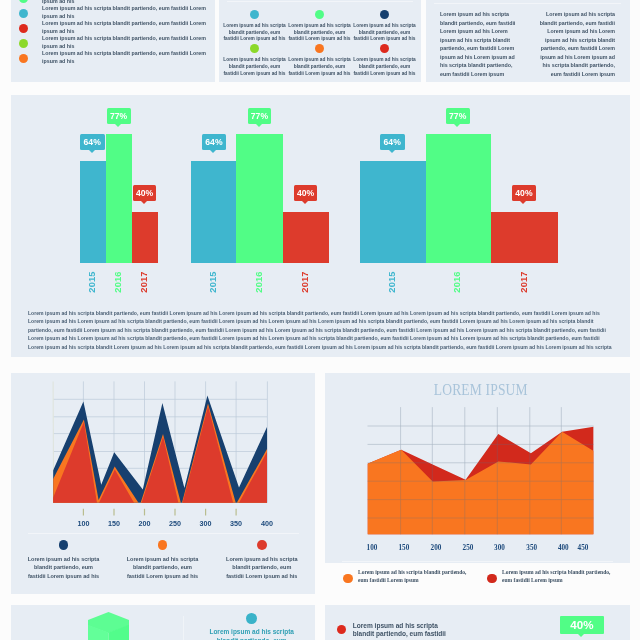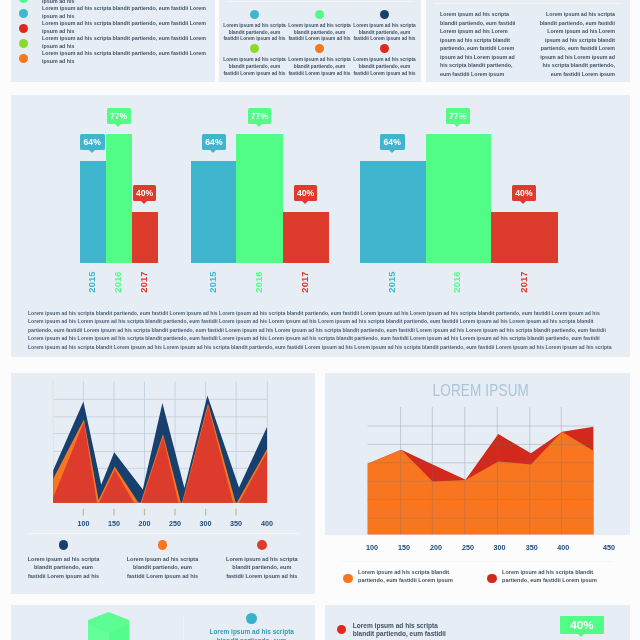--- a/index.html
+++ b/index.html
@@ -39,21 +39,21 @@
              border-top:3.4px solid currentColor;}
   .yearaxis{position:absolute;left:0;top:0;width:100%;height:100%;}
   .yearlbl{position:absolute;width:22px;height:10px;margin-left:-11px;margin-top:-5px;
            font-size:9.3px;font-weight:700;letter-spacing:.15px;
            transform:rotate(-90deg);white-space:nowrap;line-height:10px;text-align:center;}
 
   .para{position:absolute;font-size:5.1px;line-height:8.6px;color:#4a5f74;font-weight:700;}
 
   
   #row3-card1{left:11px;top:373px;width:304px;height:221px;}
-  #row3-card2{left:325px;top:373px;width:304.5px;height:162px;}
+  #row3-card2{left:325px;top:373px;width:304.5px;height:190px;font-family:Liberation Serif, serif;}
 
   .chart-title{position:absolute;width:100%;text-align:center;font-size:16.5px;color:#a9c4da;
                letter-spacing:0.2px;font-weight:400;line-height:18px;transform:scaleX(0.82) translateX(4.3px);}
 
   .legend-item{position:absolute;text-align:center;}
   .legend-dot{width:9.8px;height:9.8px;border-radius:50%;margin:0 auto;}
   .legend-text{font-size:5.5px;line-height:8.7px;color:#3f5265;font-weight:700;margin-top:4.6px;}
 
   .axlbl{position:absolute;width:20px;margin-left:-10px;font-size:7.2px;font-weight:700;color:#1d4a7c;text-align:center;line-height:8px;}
 
@@ -278,21 +278,21 @@
       </g>
     </svg>
     <div class="axrow">
       <div class="axlbl" style="left:47px;top:170.5px;">100</div>
       <div class="axlbl" style="left:78.9px;top:170.5px;">150</div>
       <div class="axlbl" style="left:111px;top:170.5px;">200</div>
       <div class="axlbl" style="left:143px;top:170.5px;">250</div>
       <div class="axlbl" style="left:174.5px;top:170.5px;">300</div>
       <div class="axlbl" style="left:206.7px;top:170.5px;">350</div>
       <div class="axlbl" style="left:238.3px;top:170.5px;">400</div>
-      <div class="axlbl" style="left:284px;top:170.5px;">450</div>
+      <div class="axlbl" style="left:258px;top:170.5px;">450</div>
     </div>
     <div class="hrule" style="left:17px;top:188.3px;width:271px;"></div>
     <div class="legend-item" style="left:18.3px;top:195.1px;width:128px;text-align:left;">
       <div class="legend-dot" style="background:#f97620;float:left;margin:5.5px 5px 0 0;"></div>
       <div class="legend-text" style="margin-top:0;overflow:hidden;line-height:8px;">Lorem ipsum ad his scripta blandit partiendo, eum fastidii Lorem ipsum</div>
     </div>
     <div class="legend-item" style="left:162.3px;top:195.1px;width:128px;text-align:left;">
       <div class="legend-dot" style="background:#d2291c;float:left;margin:5.5px 5px 0 0;"></div>
       <div class="legend-text" style="margin-top:0;overflow:hidden;line-height:8px;">Lorem ipsum ad his scripta blandit partiendo, eum fastidii Lorem ipsum</div>
     </div>

